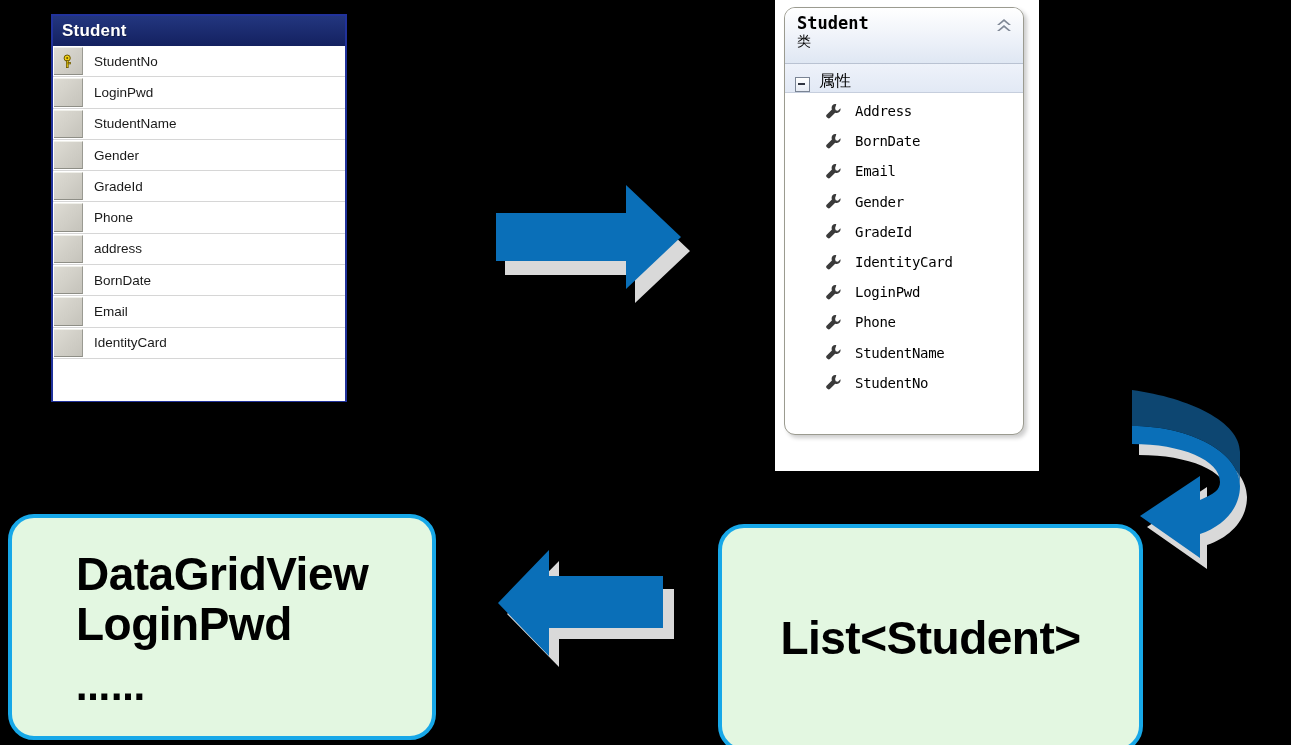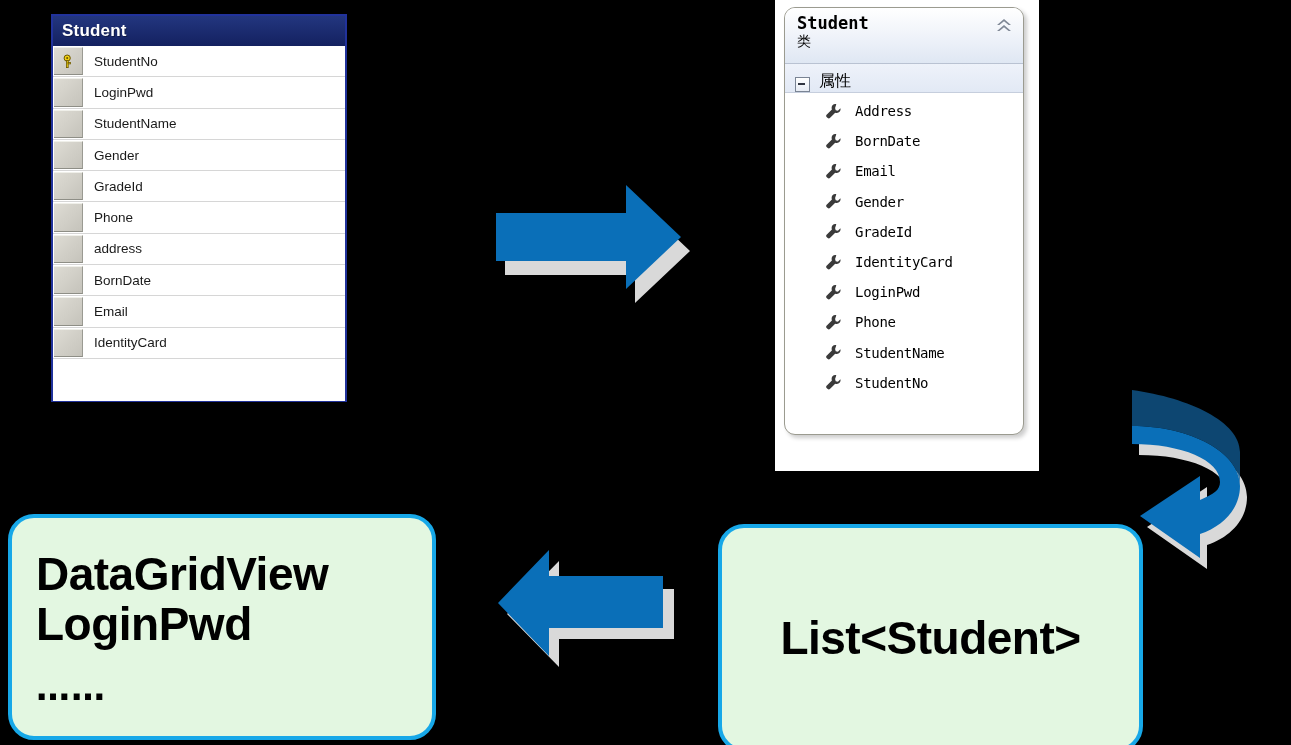--- a/index.html
+++ b/index.html
@@ -196,21 +196,21 @@
     box-sizing: border-box;
     display: flex;
     flex-direction: column;
     justify-content: center;
   }
   #box-datagridview {
     left: 8px;
     top: 514px;
     width: 428px;
     height: 226px;
-    padding: 0 0 0 24px;
+    padding: 0 0 0 64px;
   }
   #box-list {
     left: 718px;
     top: 524px;
     width: 425px;
     height: 228px;
     align-items: center;
     text-align: center;
   }
   .green-text {

